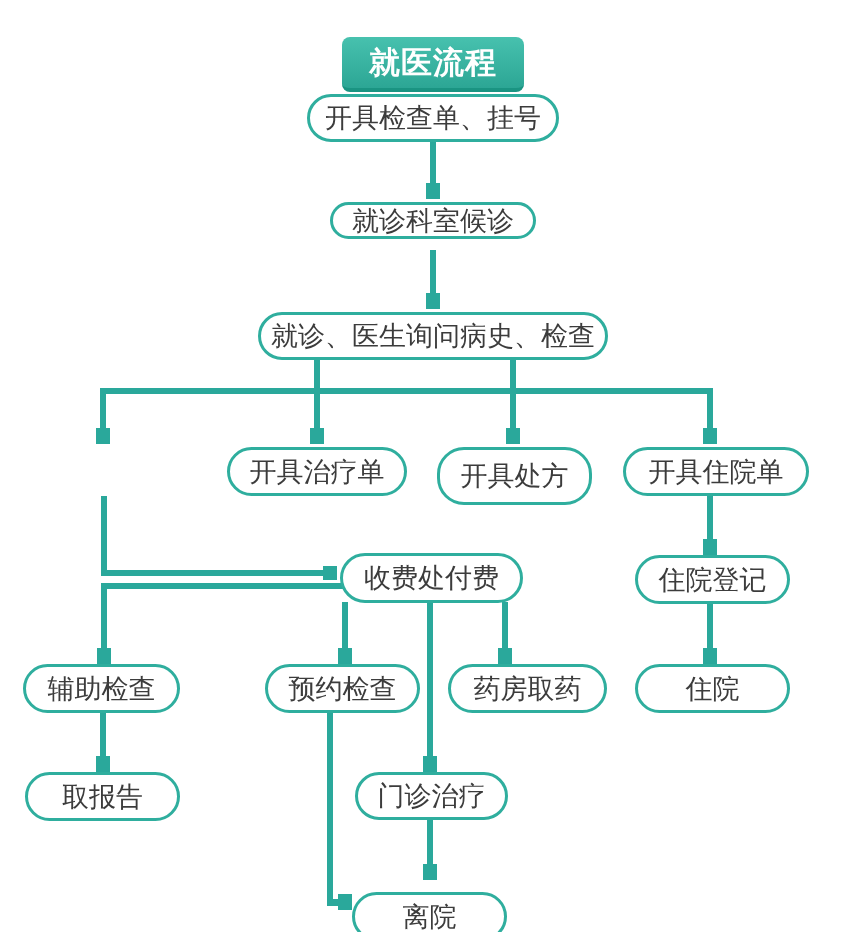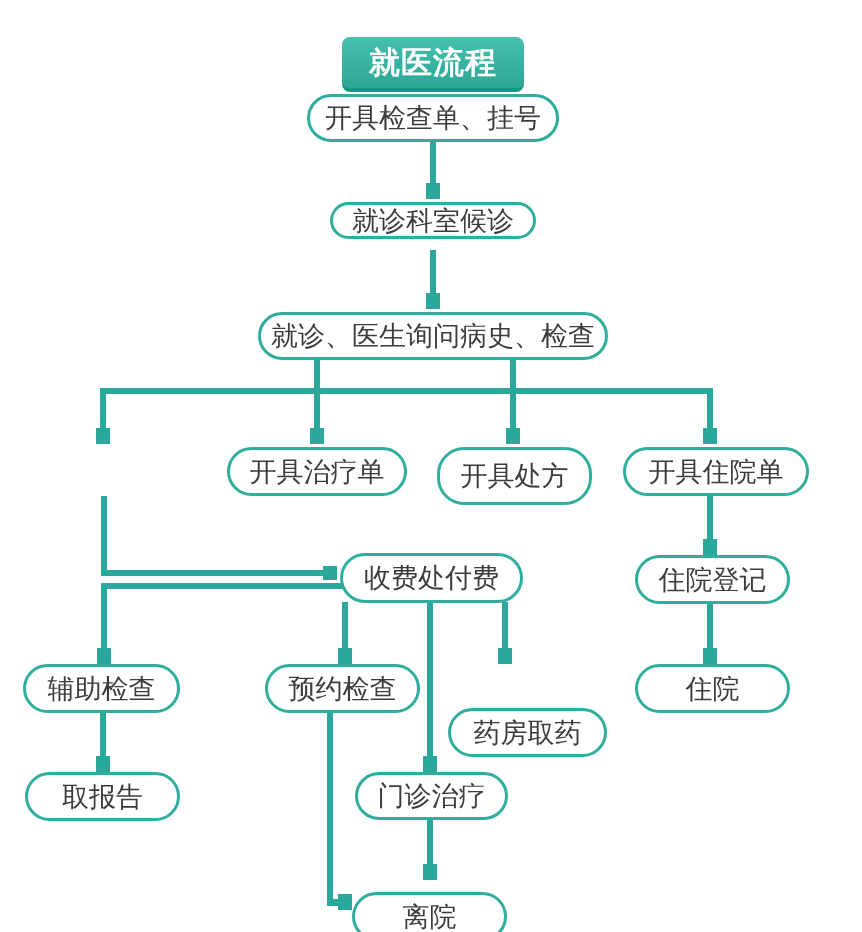--- a/index.html
+++ b/index.html
@@ -120,21 +120,21 @@
   <div class="node" style="left:623px;top:447px;width:186px;height:49px;text-align:right;">开具住院单</div>
 
   <div class="node" style="left:340px;top:553px;width:183px;height:50px;">收费处付费</div>
 
   <div class="node" style="left:635px;top:555px;width:155px;height:49px;">住院登记</div>
 
   <div class="node" style="left:23px;top:664px;width:157px;height:49px;">辅助检查</div>
 
   <div class="node" style="left:265px;top:664px;width:155px;height:49px;">预约检查</div>
 
-  <div class="node" style="left:448px;top:664px;width:159px;height:49px;margin-top:44px;">药房取药</div>
+  <div class="node" style="left:448px;top:664px;width:159px;height:49px;">药房取药</div>
 
   <div class="node" style="left:635px;top:664px;width:155px;height:49px;">住院</div>
 
   <div class="node" style="left:25px;top:772px;width:155px;height:49px;">取报告</div>
 
   <div class="node" style="left:355px;top:772px;width:153px;height:48px;">门诊治疗</div>
 
   <div class="node" style="left:352px;top:880px;width:155px;height:49px;margin-top:12px;">离院</div>
 
 </div>

